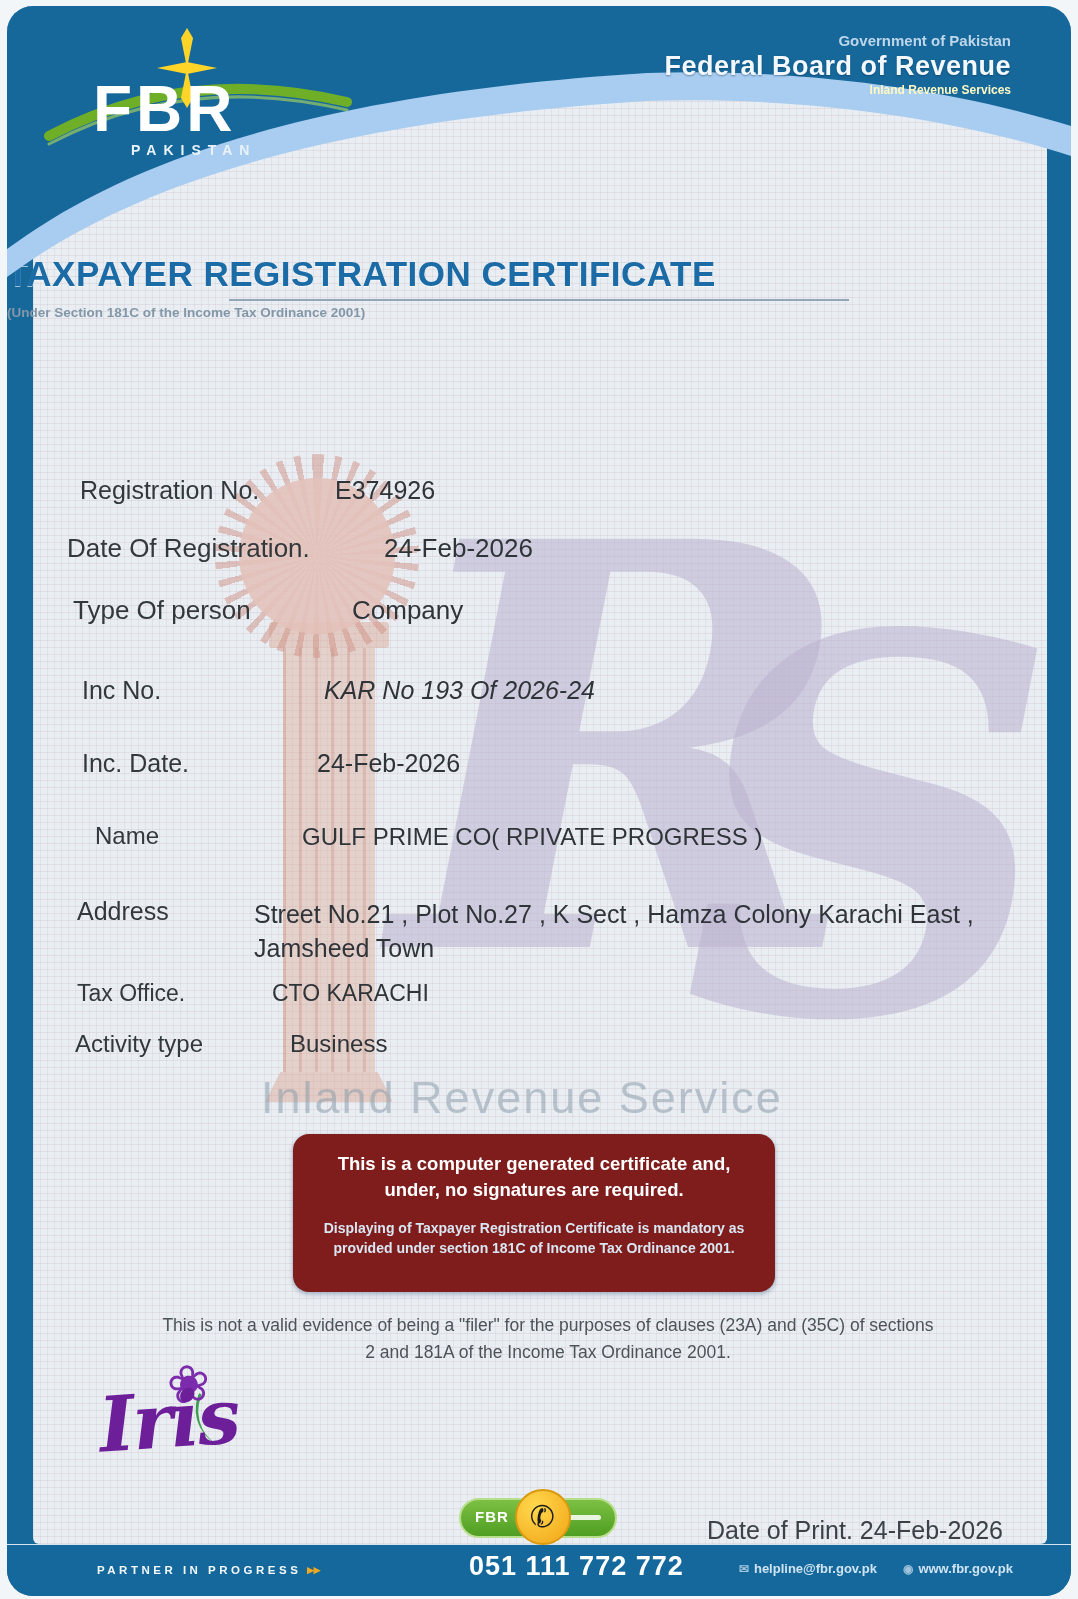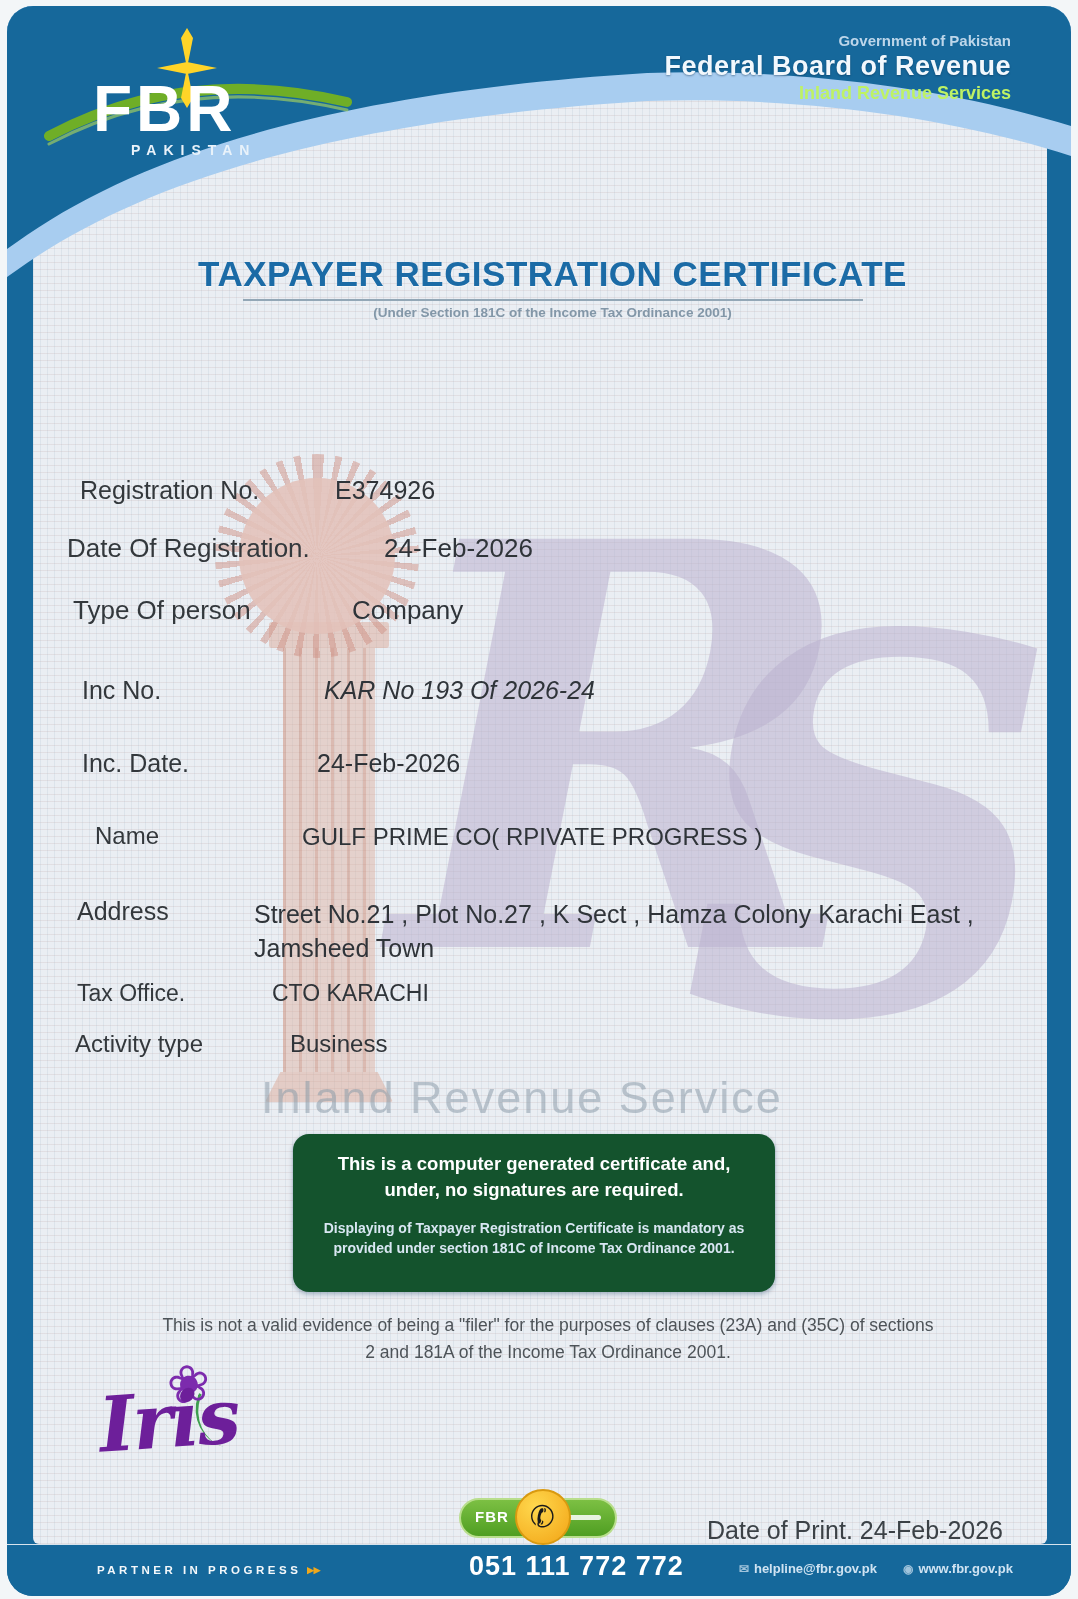--- a/index.html
+++ b/index.html
@@ -31,24 +31,24 @@
   #fbr-letters { position:absolute; left:58px; top:48px; font-size:64px; font-weight:bold;
                  letter-spacing:4px; color:#ffffff; font-family:"Liberation Sans",sans-serif; }
   #fbr-pakistan { position:absolute; left:96px; top:118px; font-size:14px; font-weight:bold;
                   letter-spacing:7px; color:#e9f2fa; }
 
   
   #gov-block { position:absolute; right:60px; top:26px; text-align:right; }
   #gov-line1 { font-size:15px; font-weight:bold; color:#bdd6ea; }
   #gov-line2 { font-size:27px; font-weight:bold; color:#f2f8fd; letter-spacing:0.5px; margin-top:2px;
                text-shadow:0 1px 2px rgba(0,30,60,0.4); }
-  #gov-line3 { font-size:18px; font-weight:bold; color:#bef264; margin-top:1px; }
-
-  
-  #title-block { position:absolute; left:0; right:0; top:248px; text-align:center; z-index:3;padding-left:27px; }
+  #gov-line3 { font-size:12px; font-weight:bold; color:#fef9c3; margin-top:1px; }
+
+  
+  #title-block { position:absolute; left:0; right:0; top:248px; z-index:3; }
   #cert-title { font-size:35px; font-weight:bold; color:#1b6ba6; letter-spacing:0.5px;
                 text-shadow:0 1px 0 rgba(255,255,255,0.6); }
   #title-rule { width:620px; height:2px; background:#93a7b6; margin:5px auto 4px auto; }
   #cert-subtitle { font-size:13.5px; font-weight:bold; color:#8397a8; }
 
   
   .wm { pointer-events:none; }
   #seal { position:absolute; left:182px; top:424px; width:204px; height:204px; border-radius:50%;
           background:repeating-conic-gradient(rgba(207,146,134,0.50) 0deg 4deg, rgba(0,0,0,0) 4deg 10.5deg);
           z-index:2; }
@@ -78,21 +78,21 @@
   .l2{left:66px;  top:589px; font-size:26px;} .v2{left:345px; top:589px; font-size:26px;}
   .l3{left:75px;  top:670px;} .v3{left:317px; top:670px;font-style:italic;}
   .l4{left:75px;  top:743px;} .v4{left:310px; top:743px;}
   .l5{left:88px;  top:816px; font-size:24px;} .v5{left:295px; top:817px; font-size:24px;}
   .l6{left:70px;  top:891px;} .v6{left:247px; top:891px; width:742px; line-height:34px;}
   .l7{left:70px;  top:974px; font-size:23px;} .v7{left:265px; top:974px; font-size:23px;}
   .l8{left:68px;  top:1024px; font-size:24px;} .v8{left:283px; top:1024px; font-size:24px;}
 
   
   #notice-box { position:absolute; left:286px; top:1128px; width:482px; height:158px;
-                background:#14532d; border-radius:16px; z-index:3; text-align:center;
+                background:#7f1d1d; border-radius:16px; z-index:3; text-align:center;
                 padding:17px 20px 0 20px; box-shadow:0 2px 5px rgba(10,50,90,0.35); }
   .notice-main { font-size:18.5px; font-weight:bold; color:#ffffff; line-height:26px; }
   .notice-sub  { font-size:14px; font-weight:bold; color:#d9e7f3; line-height:20px; margin-top:15px; }
 
   
   #disclaimer { position:absolute; left:155px; top:1306px; width:772px; z-index:3;
                 text-align:center; font-size:17.5px; color:#4d5358; line-height:27px; }
 
   
   #iris-wrap { position:absolute; left:88px; top:1352px; width:220px; height:130px; z-index:3; }

